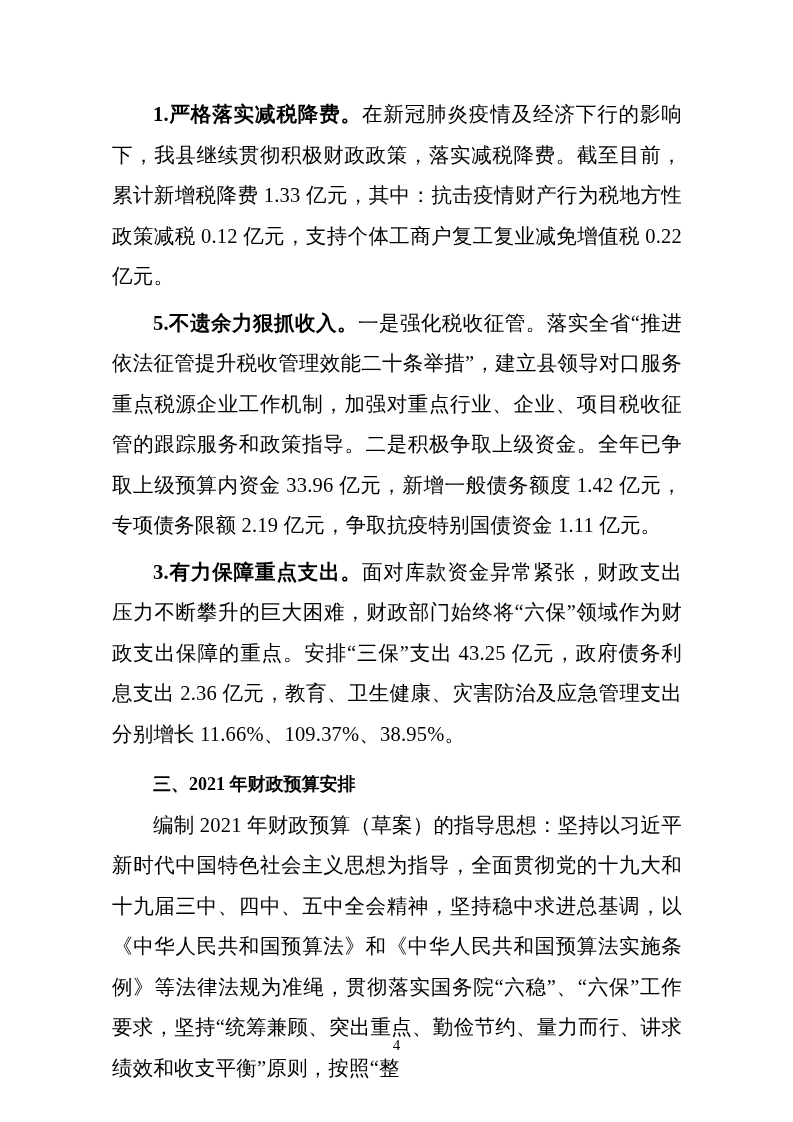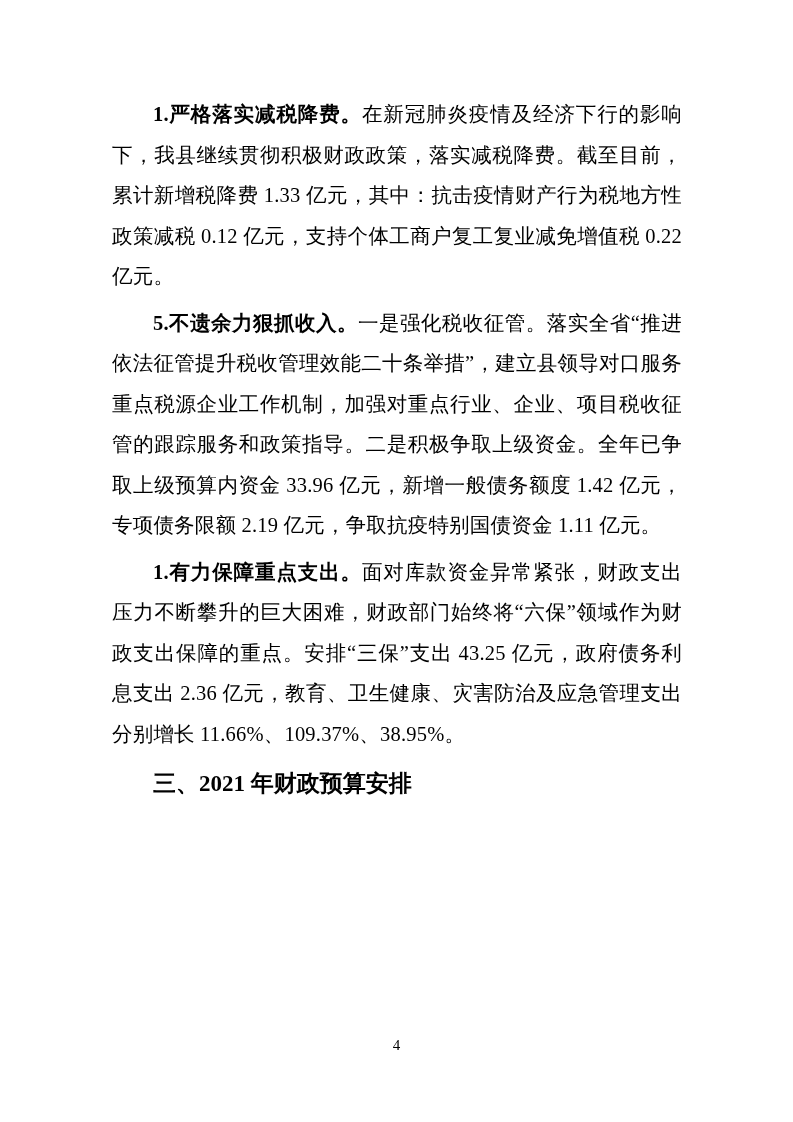--- a/index.html
+++ b/index.html
@@ -36,21 +36,21 @@
     letter-spacing: 0.2px;
   }
   p.para.heading {
     margin-top: 6px;
   }
   .b {
     font-weight: bold;
   }
   .section-head {
     margin: 10px 0 0 0;
-    font-size: 23px;
+    font-size: 18px;
     line-height: 40.5px;
     font-weight: bold;
     text-indent: 41px;
   }
   .pagenum {
     position: absolute;
     left: 0;
     right: 0;
     top: 1037px;
     text-align: center;
@@ -61,21 +61,22 @@
 </head>
 <body>
 
 <div class="page">
   <div class="content">
 
     <p class="para heading"><span class="b">1.严格落实减税降费。</span><span>在新冠肺炎疫情及经济下行的影响下，我县继续贯彻积极财政政策，落实减税降费。截至目前，累计新增税降费 1.33 亿元，其中：抗击疫情财产行为税地方性政策减税 0.12 亿元，支持个体工商户复工复业减免增值税 0.22 亿元。</span></p>
 
     <p class="para heading"><span class="b">5.不遗余力狠抓收入。</span><span>一是强化税收征管。落实全省“推进依法征管提升税收管理效能二十条举措”，建立县领导对口服务重点税源企业工作机制，加强对重点行业、企业、项目税收征管的跟踪服务和政策指导。二是积极争取上级资金。全年已争取上级预算内资金 33.96 亿元，新增一般债务额度 1.42 亿元，专项债务限额 2.19 亿元，争取抗疫特别国债资金 1.11 亿元。</span></p>
 
-    <p class="para heading"><span class="b">1.有力保障重点支出。</span><span>面对库款资金异常紧张，财政支出压力不断攀升的巨大困难，财政部门始终将“六保”领域作为财政支出保障的重点。安排“三保”支出 43.25 亿元，政府债务利息支出 2.36 亿元，教育、卫生健康、灾害防治及应急管理支出分别增长 11.66%、109.37%、38.95%。</span></p>
+    <p class="para heading"><span class="b">3.有力保障重点支出。</span><span>面对库款资金异常紧张，财政支出压力不断攀升的巨大困难，财政部门始终将“六保”领域作为财政支出保障的重点。安排“三保”支出 43.25 亿元，政府债务利息支出 2.36 亿元，教育、卫生健康、灾害防治及应急管理支出分别增长 11.66%、109.37%、38.95%。</span></p>
 
     <p class="section-head">三、2021 年财政预算安排</p>
 
+    <p class="para"><span>编制 2021 年财政预算（草案）的指导思想：坚持以习近平新时代中国特色社会主义思想为指导，全面贯彻党的十九大和十九届三中、四中、五中全会精神，坚持稳中求进总基调，以《中华人民共和国预算法》和《中华人民共和国预算法实施条例》等法律法规为准绳，贯彻落实国务院“六稳”、“六保”工作要求，坚持“统筹兼顾、突出重点、勤俭节约、量力而行、讲求绩效和收支平衡”原则，按照“整</span></p>
 
   </div>
 
   <div class="pagenum">4</div>
 </div>
 
 </body></html>

